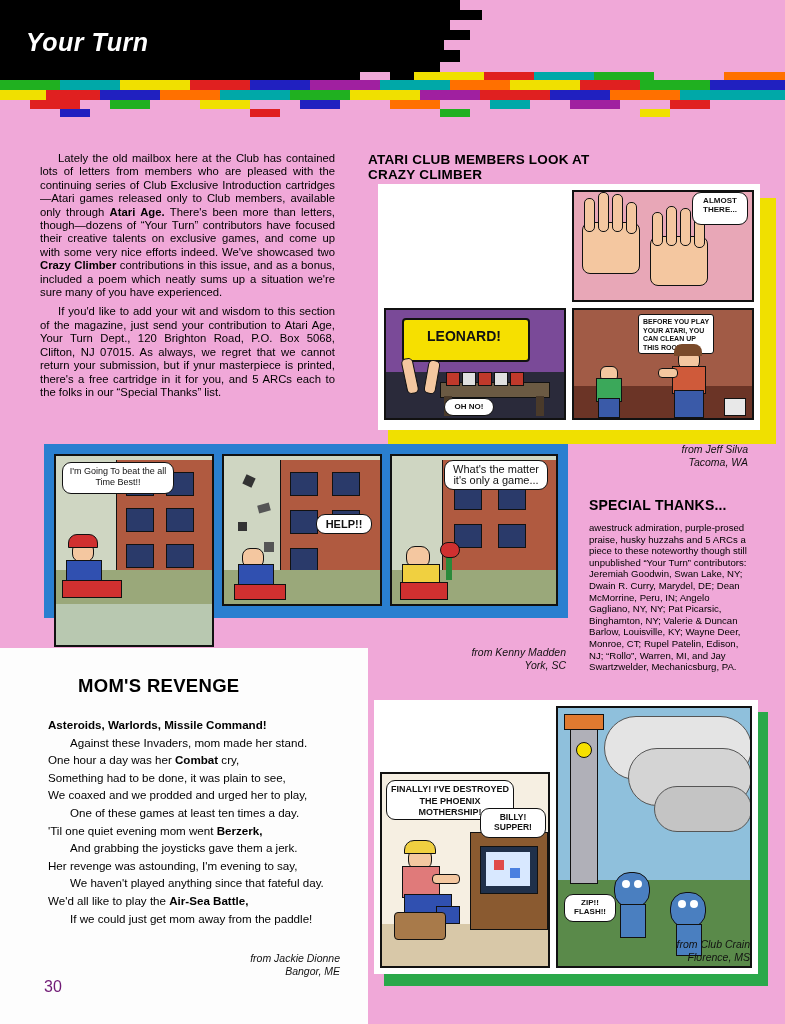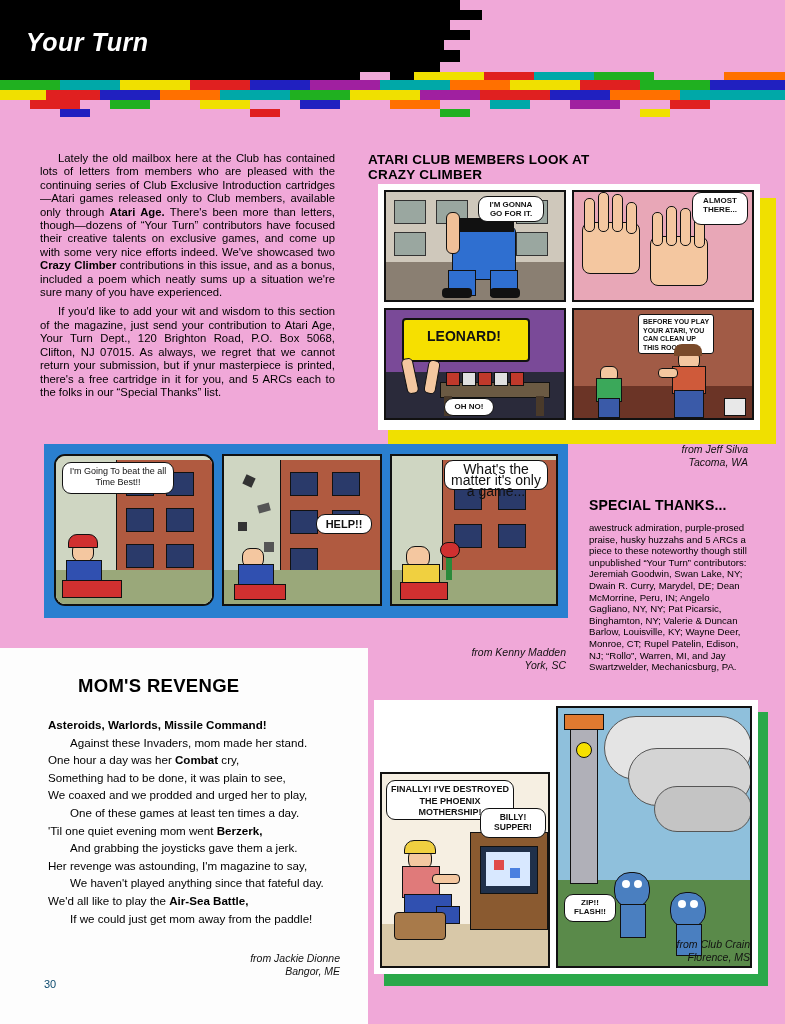--- a/index.html
+++ b/index.html
@@ -189,22 +189,22 @@
     font-size: 10.5px;
     line-height: 12.5px;
     font-style: italic;
     color: #111;
   }
 
   .pagenum {
     position: absolute;
     left: 44px;
     top: 978px;
-    font-size: 11px;
-    color: #0c4a6e;
+    font-size: 16px;
+    color: #701a75;
   }
 
   
   .sh { position: absolute; }
 </style>
 </head>
 <body>
 
 <div class="page">
 
@@ -279,41 +279,20 @@
 
   <div class="cc-head">
     <div>ATARI CLUB MEMBERS LOOK AT</div>
     <div>CRAZY CLIMBER</div>
   </div>
 
   <div class="comic" style="left:378px;top:184px;width:390px;height:252px;">
     <div class="backplate" style="background:#f0e000;left:10px;top:14px;width:388px;height:246px;"></div>
     <div class="backplate" style="background:#ffffff;left:0;top:0;width:382px;height:246px;"></div>
 
-    <div class="panel" style="left:6px;top:6px;width:182px;height:112px;background:#d8d0c0;">
-      <div class="sh" style="left:0;top:0;width:178px;height:108px;background:#cfc8bb;"></div>
-      <div class="sh" style="left:0;top:70px;width:178px;height:40px;background:#8a7f72;"></div>
-
-      <div class="sh" style="left:8px;top:8px;width:30px;height:22px;background:#9aa7a0;border:1px solid #333;"></div>
-      <div class="sh" style="left:50px;top:8px;width:30px;height:22px;background:#9aa7a0;border:1px solid #333;"></div>
-      <div class="sh" style="left:130px;top:8px;width:30px;height:22px;background:#9aa7a0;border:1px solid #333;"></div>
-      <div class="sh" style="left:8px;top:40px;width:30px;height:22px;background:#9aa7a0;border:1px solid #333;"></div>
-      <div class="sh" style="left:130px;top:40px;width:30px;height:22px;background:#9aa7a0;border:1px solid #333;"></div>
-
-      <div class="sh" style="left:66px;top:34px;width:62px;height:52px;background:#2f6fd0;border:1.5px solid #111;border-radius:6px 6px 2px 2px;"></div>
-      <div class="sh" style="left:66px;top:26px;width:62px;height:14px;background:#111;"></div>
-      <div class="sh" style="left:62px;top:78px;width:26px;height:24px;background:#2f6fd0;border:1.5px solid #111;"></div>
-      <div class="sh" style="left:104px;top:78px;width:26px;height:24px;background:#2f6fd0;border:1.5px solid #111;"></div>
-      <div class="sh" style="left:56px;top:96px;width:30px;height:10px;background:#111;border-radius:4px;"></div>
-      <div class="sh" style="left:104px;top:96px;width:30px;height:10px;background:#111;border-radius:4px;"></div>
-      <div class="sh" style="left:60px;top:20px;width:12px;height:40px;background:#f0c098;border:1.5px solid #111;border-radius:6px;"></div>
-      <div class="bubble" style="left:92px;top:4px;width:66px;height:26px;">
-        <span>I'M GONNA GO FOR IT.</span>
-      </div>
-    </div>
 
     <div class="panel" style="left:194px;top:6px;width:182px;height:112px;background:#e8a7b7;">
       <div class="sh" style="left:0;top:0;width:178px;height:108px;background:#e8a7b7;"></div>
 
       <div class="sh" style="left:8px;top:30px;width:56px;height:50px;background:#f4c7a0;border:1.6px solid #111;border-radius:8px;"></div>
       <div class="sh" style="left:10px;top:6px;width:9px;height:32px;background:#f4c7a0;border:1.6px solid #111;border-radius:5px;"></div>
       <div class="sh" style="left:24px;top:0px;width:9px;height:38px;background:#f4c7a0;border:1.6px solid #111;border-radius:5px;"></div>
       <div class="sh" style="left:38px;top:2px;width:9px;height:36px;background:#f4c7a0;border:1.6px solid #111;border-radius:5px;"></div>
       <div class="sh" style="left:52px;top:10px;width:9px;height:30px;background:#f4c7a0;border:1.6px solid #111;border-radius:5px;"></div>
 
@@ -371,21 +350,21 @@
     </div>
   </div>
   <div class="credit" style="left:598px;top:443px;width:150px;">
     <div>from Jeff Silva</div>
     <div>Tacoma, WA</div>
   </div>
 
   <div class="comic" style="left:44px;top:444px;width:524px;height:178px;">
     <div class="backplate" style="background:#2a7fd0;left:0;top:0;width:524px;height:174px;"></div>
 
-    <div class="panel" style="left:10px;top:10px;width:160px;height:152px;background:#b8c8b0;border-radius:11px;">
+    <div class="panel" style="left:10px;top:10px;width:160px;height:193px;background:#b8c8b0;">
       <div class="sh" style="left:0;top:0;width:156px;height:148px;background:#cfd6c2;"></div>
 
       <div class="sh" style="left:60px;top:4px;width:96px;height:110px;background:#b05a40;border-left:1.4px solid #111;"></div>
       <div class="sh" style="left:70px;top:16px;width:26px;height:22px;background:#2a3a6a;border:1.2px solid #111;"></div>
       <div class="sh" style="left:110px;top:16px;width:26px;height:22px;background:#2a3a6a;border:1.2px solid #111;"></div>
       <div class="sh" style="left:70px;top:52px;width:26px;height:22px;background:#2a3a6a;border:1.2px solid #111;"></div>
       <div class="sh" style="left:110px;top:52px;width:26px;height:22px;background:#2a3a6a;border:1.2px solid #111;"></div>
       <div class="sh" style="left:70px;top:88px;width:26px;height:22px;background:#2a3a6a;border:1.2px solid #111;"></div>
       <div class="sh" style="left:110px;top:88px;width:26px;height:22px;background:#2a3a6a;border:1.2px solid #111;"></div>
       <div class="sh" style="left:0;top:114px;width:156px;height:34px;background:#9aa87a;"></div>
@@ -430,21 +409,21 @@
       <div class="sh" style="left:62px;top:68px;width:26px;height:22px;background:#2a3a6a;border:1.2px solid #111;"></div>
       <div class="sh" style="left:106px;top:68px;width:26px;height:22px;background:#2a3a6a;border:1.2px solid #111;"></div>
       <div class="sh" style="left:0;top:114px;width:164px;height:34px;background:#9aa87a;"></div>
 
       <div class="sh" style="left:54px;top:96px;width:6px;height:28px;background:#2a8a3a;"></div>
       <div class="sh" style="left:48px;top:86px;width:18px;height:14px;background:#d03030;border-radius:9px;border:1.2px solid #111;"></div>
 
       <div class="sh" style="left:14px;top:90px;width:22px;height:20px;background:#f4c7a0;border:1.3px solid #111;border-radius:9px;"></div>
       <div class="sh" style="left:10px;top:108px;width:36px;height:22px;background:#f0d040;border:1.3px solid #111;"></div>
       <div class="sh" style="left:8px;top:126px;width:46px;height:16px;background:#d03030;border:1.3px solid #111;"></div>
-      <div class="bubble" style="left:52px;top:4px;width:104px;height:30px;font-size:14px;line-height:11px;font-weight:normal;">
+      <div class="bubble" style="left:52px;top:4px;width:104px;height:30px;font-size:11px;line-height:11px;font-weight:normal;">
         <span>What's the matter it's only a game...</span>
       </div>
     </div>
   </div>
   <div class="credit" style="left:398px;top:646px;width:168px;">
     <div>from Kenny Madden</div>
     <div>York, SC</div>
   </div>
 
   <div class="st-head">SPECIAL THANKS...</div>
@@ -516,21 +495,21 @@
     <div class="poem-title">MOM'S REVENGE</div>
     <div class="poem-lines">
       <div class="l"><b>Asteroids, Warlords, Missile Command!</b></div>
       <div class="l ind"><span>Against these Invaders, mom made her stand.</span></div>
       <div class="l"><span>One hour a day was her <b>Combat</b> cry,</span></div>
       <div class="l"><span>Something had to be done, it was plain to see,</span></div>
       <div class="l"><span>We coaxed and we prodded and urged her to play,</span></div>
       <div class="l ind"><span>One of these games at least ten times a day.</span></div>
       <div class="l"><span>'Til one quiet evening mom went <b>Berzerk,</b></span></div>
       <div class="l ind"><span>And grabbing the joysticks gave them a jerk.</span></div>
-      <div class="l"><span>Her revenge was astounding, I'm magazine to say,</span></div>
+      <div class="l"><span>Her revenge was astounding, I'm evening to say,</span></div>
       <div class="l ind"><span>We haven't played anything since that fateful day.</span></div>
       <div class="l"><span>We'd all like to play the <b>Air-Sea Battle,</b></span></div>
       <div class="l ind"><span>If we could just get mom away from the paddle!</span></div>
     </div>
     <div class="poem-credit">
       <div>from Jackie Dionne</div>
       <div>Bangor, ME</div>
     </div>
   </div>
 

